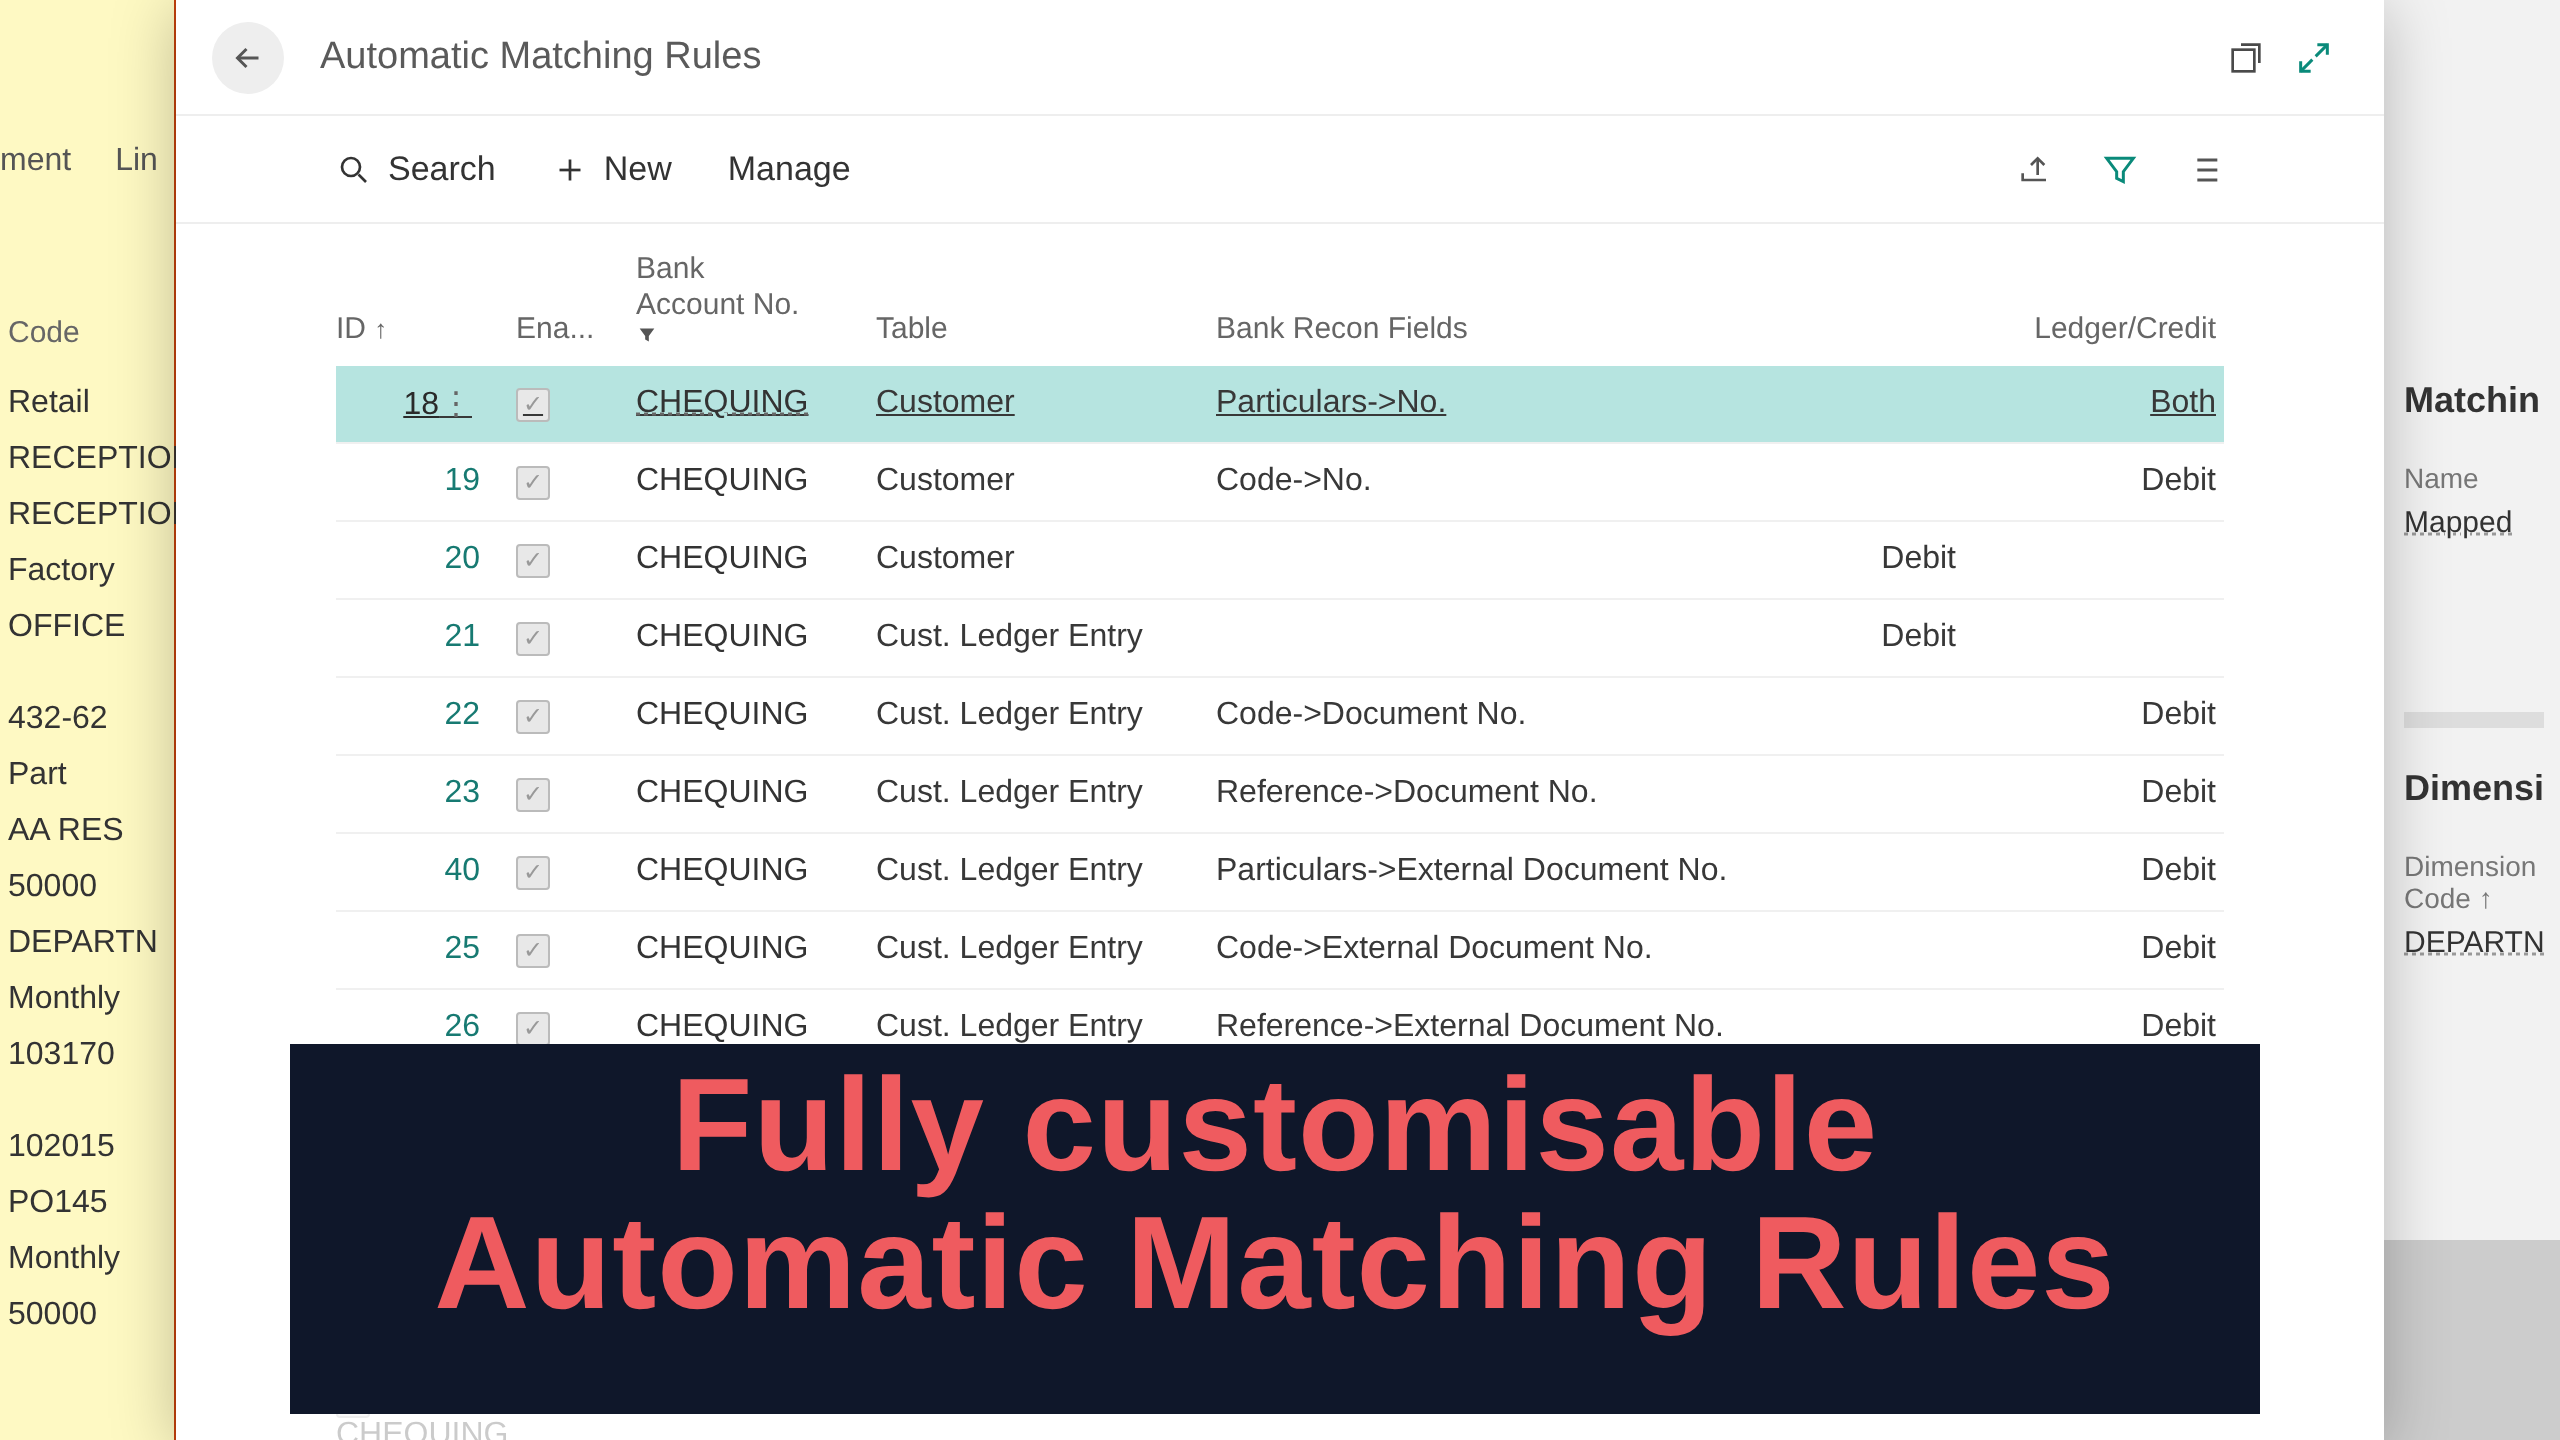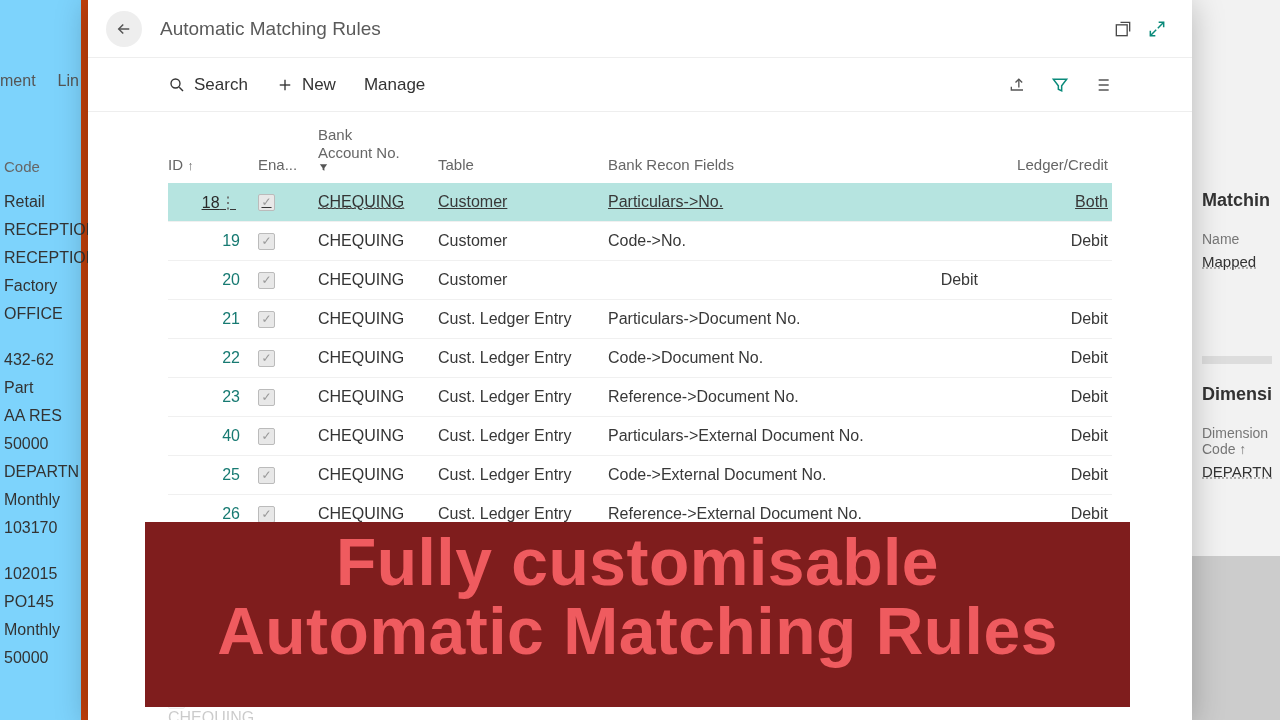--- a/index.html
+++ b/index.html
@@ -1,27 +1,27 @@
 <!DOCTYPE html>
 <html><head>
 <meta charset="utf-8">
 <style>
   * { box-sizing: border-box; margin: 0; padding: 0; }
   html, body { width: 1280px; height: 720px; overflow: hidden; font-family: "Segoe UI", Arial, sans-serif; }
   body { background: #cccccc; position: relative; }
 
   
   .bg-layer { position: absolute; inset: 0; filter: blur(0px); }
-  .bg-left { position: absolute; left: 0; top: 0; width: 88px; height: 720px; background: #7dd3fc; border-right: 7px solid #c2410c; }
+  .bg-left { position: absolute; left: 0; top: 0; width: 88px; height: 720px; background: #fef9c3; border-right: 1px solid #c2410c; }
   .bg-left-tabs { position: absolute; left:0; top:72px; height:40px; font-size:16px; color:#555; display:flex; gap:22px; padding-left:0; }
   .bg-left-list { position: absolute; left:0; top:152px; width:88px; font-size:16px; color:#333;}
   .bg-left-list div { padding: 5px 4px; white-space: nowrap; overflow:hidden; }
   .bg-left-hdr { color:#666; padding:4px; font-size:15px; }
 
-  .bg-right { position: absolute; right: 0; top: 0; width: 88px; height: 556px; background: #f2f2f2; }
+  .bg-right { position: absolute; right: 0; top: 0; width: 88px; height: 620px; background: #f2f2f2; }
   .bg-right-inner { position:absolute; left:10px; top:190px; color:#444; font-size:15px;}
   .bg-right-inner .hdr { font-weight:600; font-size:18px; color:#333; margin-bottom:20px;}
   .bg-right-inner .lbl { color:#777; margin-top:12px; font-size:14px;}
   .bg-right-inner .val { color:#333; text-decoration: underline dotted #999; margin-top:6px;}
 
   
   .panel {
     position: absolute;
     left: 88px; top: 0;
     width: 1104px; height: 720px;
@@ -95,21 +95,21 @@
 
   .sort-arrow { font-size:13px; }
   .filter-ic { font-size:12px; color:#555; margin-left:4px;}
 
   
   .caption {
     position:absolute;
     left: 145px;
     top: 522px;
     width: 985px;
-    background: #7f1d1d;
+    background: #0f172a;
     text-align:center;
     font-weight:800;
     color:#ef5b5f;
     font-size:66px;
     line-height:1.05;
     font-family: "Segoe UI", Arial, sans-serif;
     letter-spacing:0.5px;
     padding: 6px 4px 40px 4px;
   }
 
@@ -280,21 +280,20 @@
           <div>Customer</div>
           <div class="cell-dc">Debit</div>
         </div>
         <div class="row">
           <div class="cell-id"><a href="#">21</a></div>
           <div class="cell-chk">
             <span class="chk">✓</span>
           </div>
           <div class="cell-bank">CHEQUING</div>
           <div>Cust. Ledger Entry</div>
-          <div>Particulars-&gt;Document No.</div>
           <div class="cell-dc">Debit</div>
         </div>
         <div class="row">
           <div class="cell-id"><a href="#">22</a></div>
           <div class="cell-chk">
             <span class="chk">✓</span>
           </div>
           <div class="cell-bank">CHEQUING</div>
           <div>Cust. Ledger Entry</div>
           <div>Code-&gt;Document No.</div>

